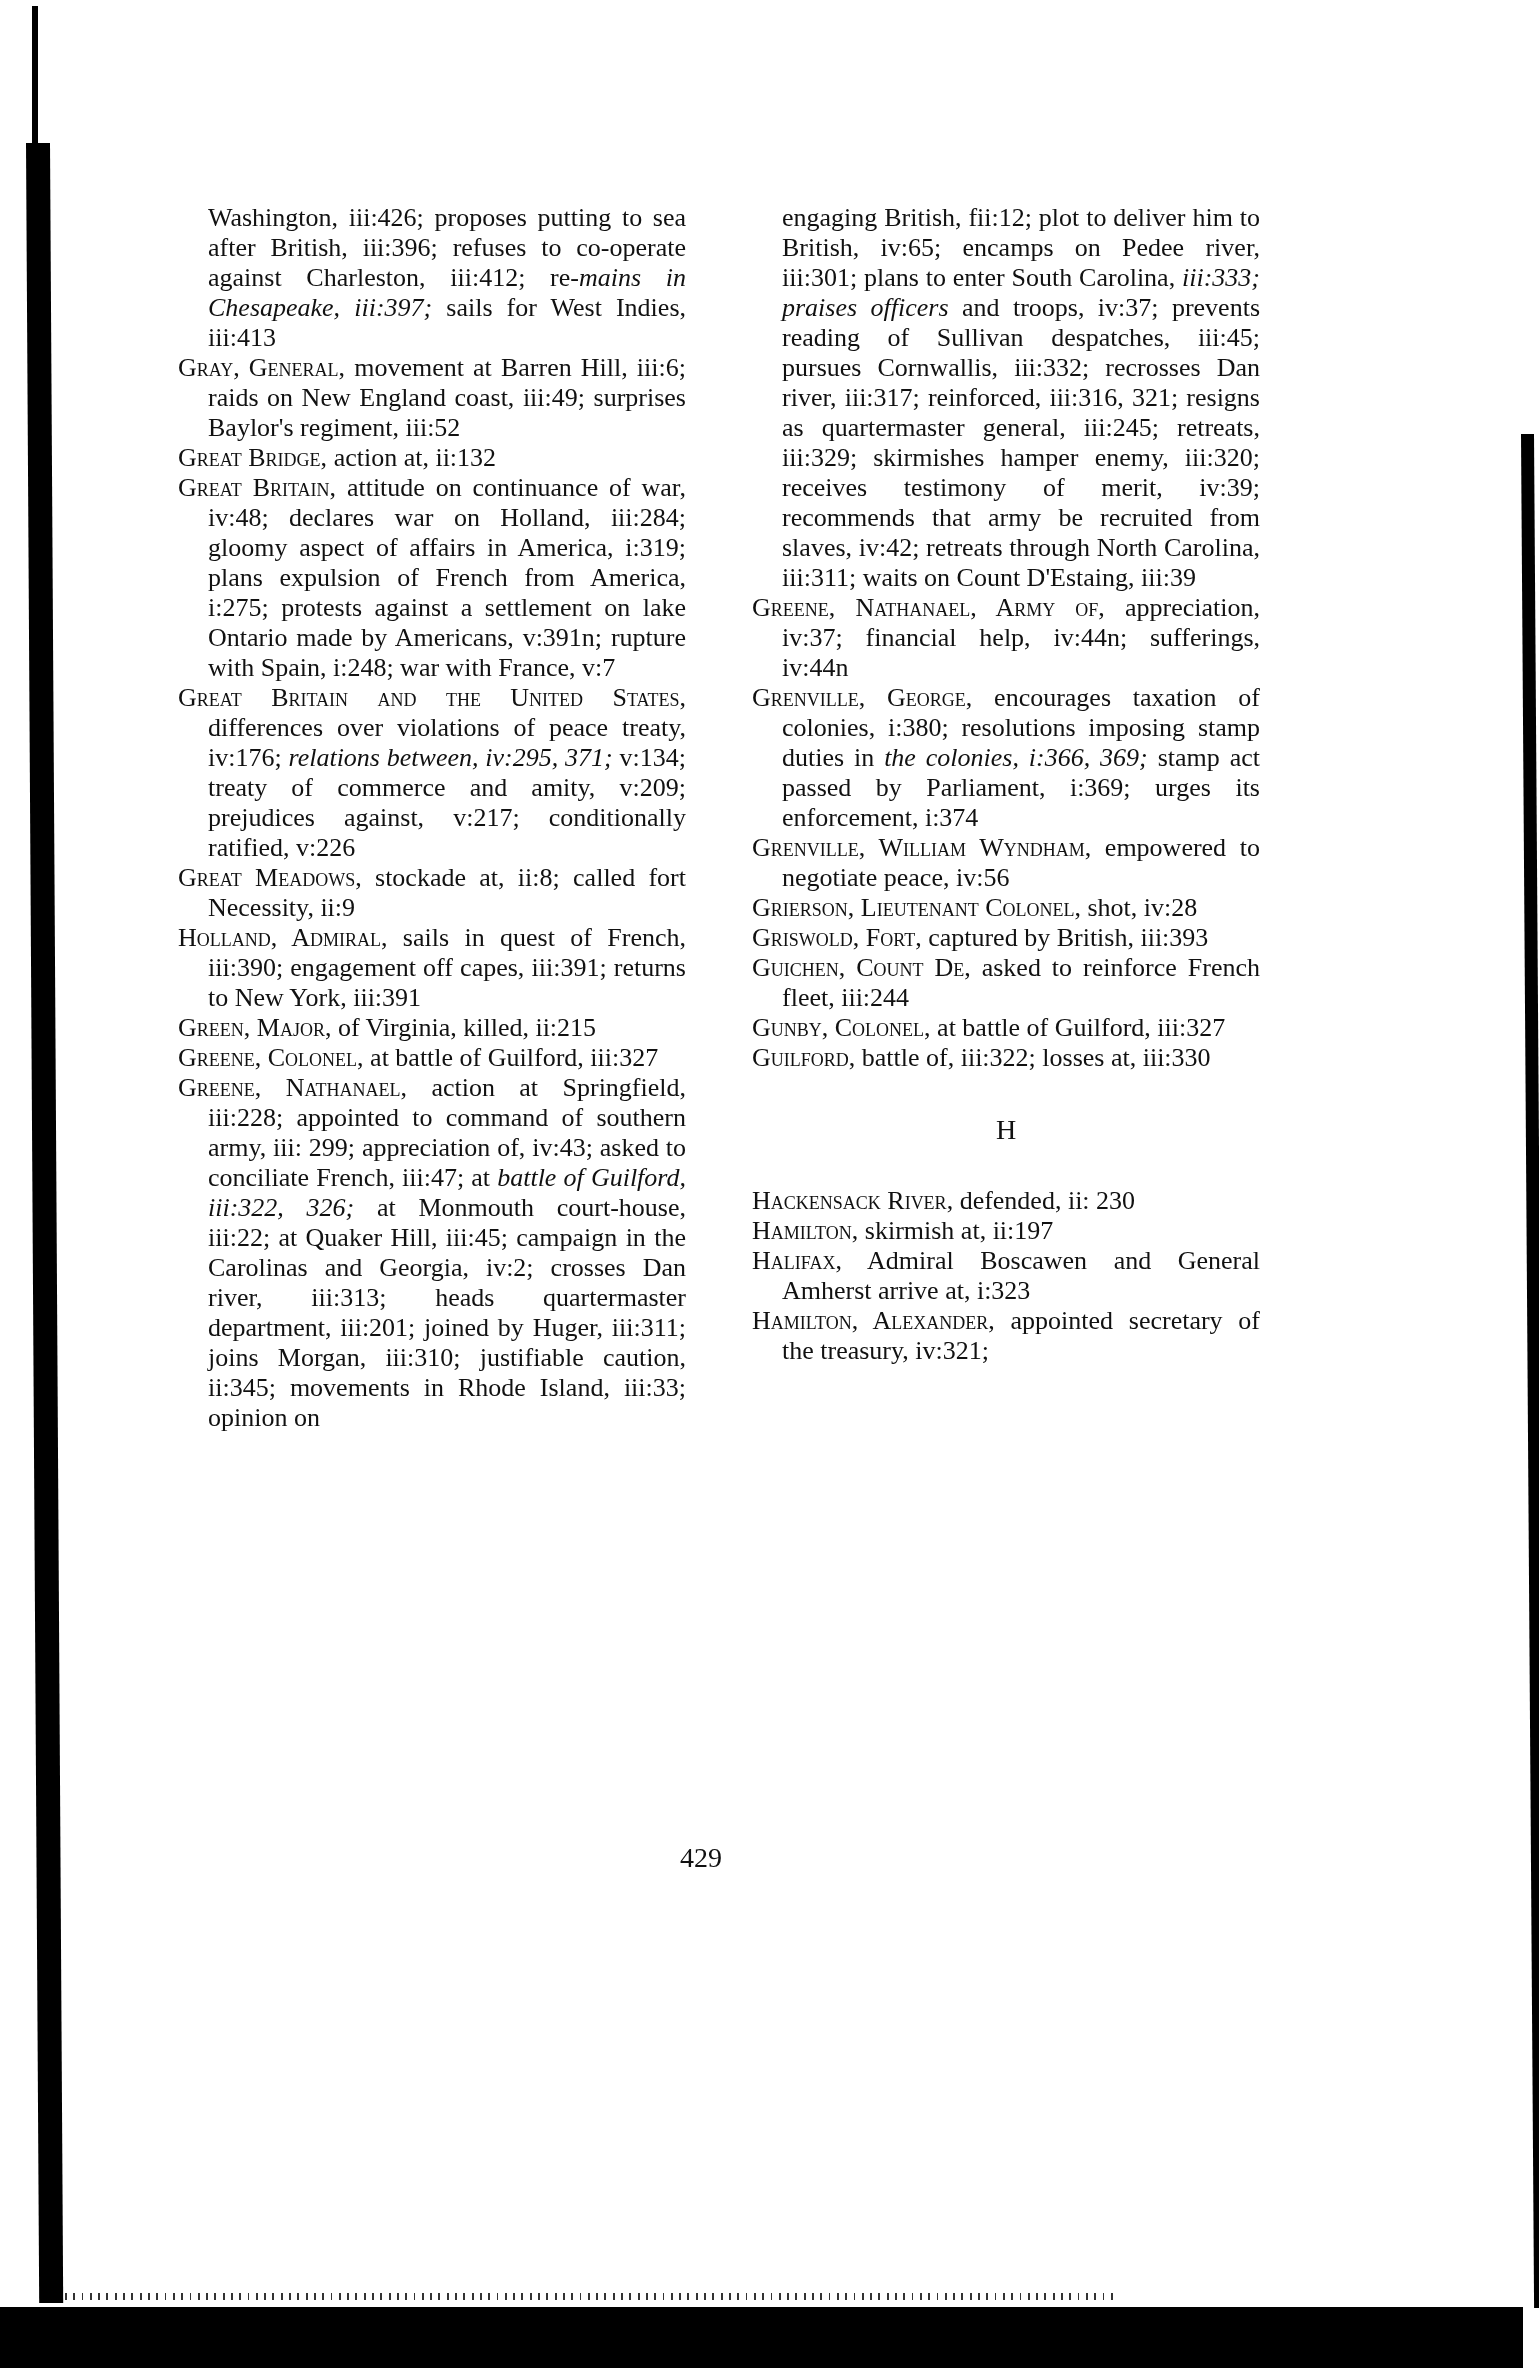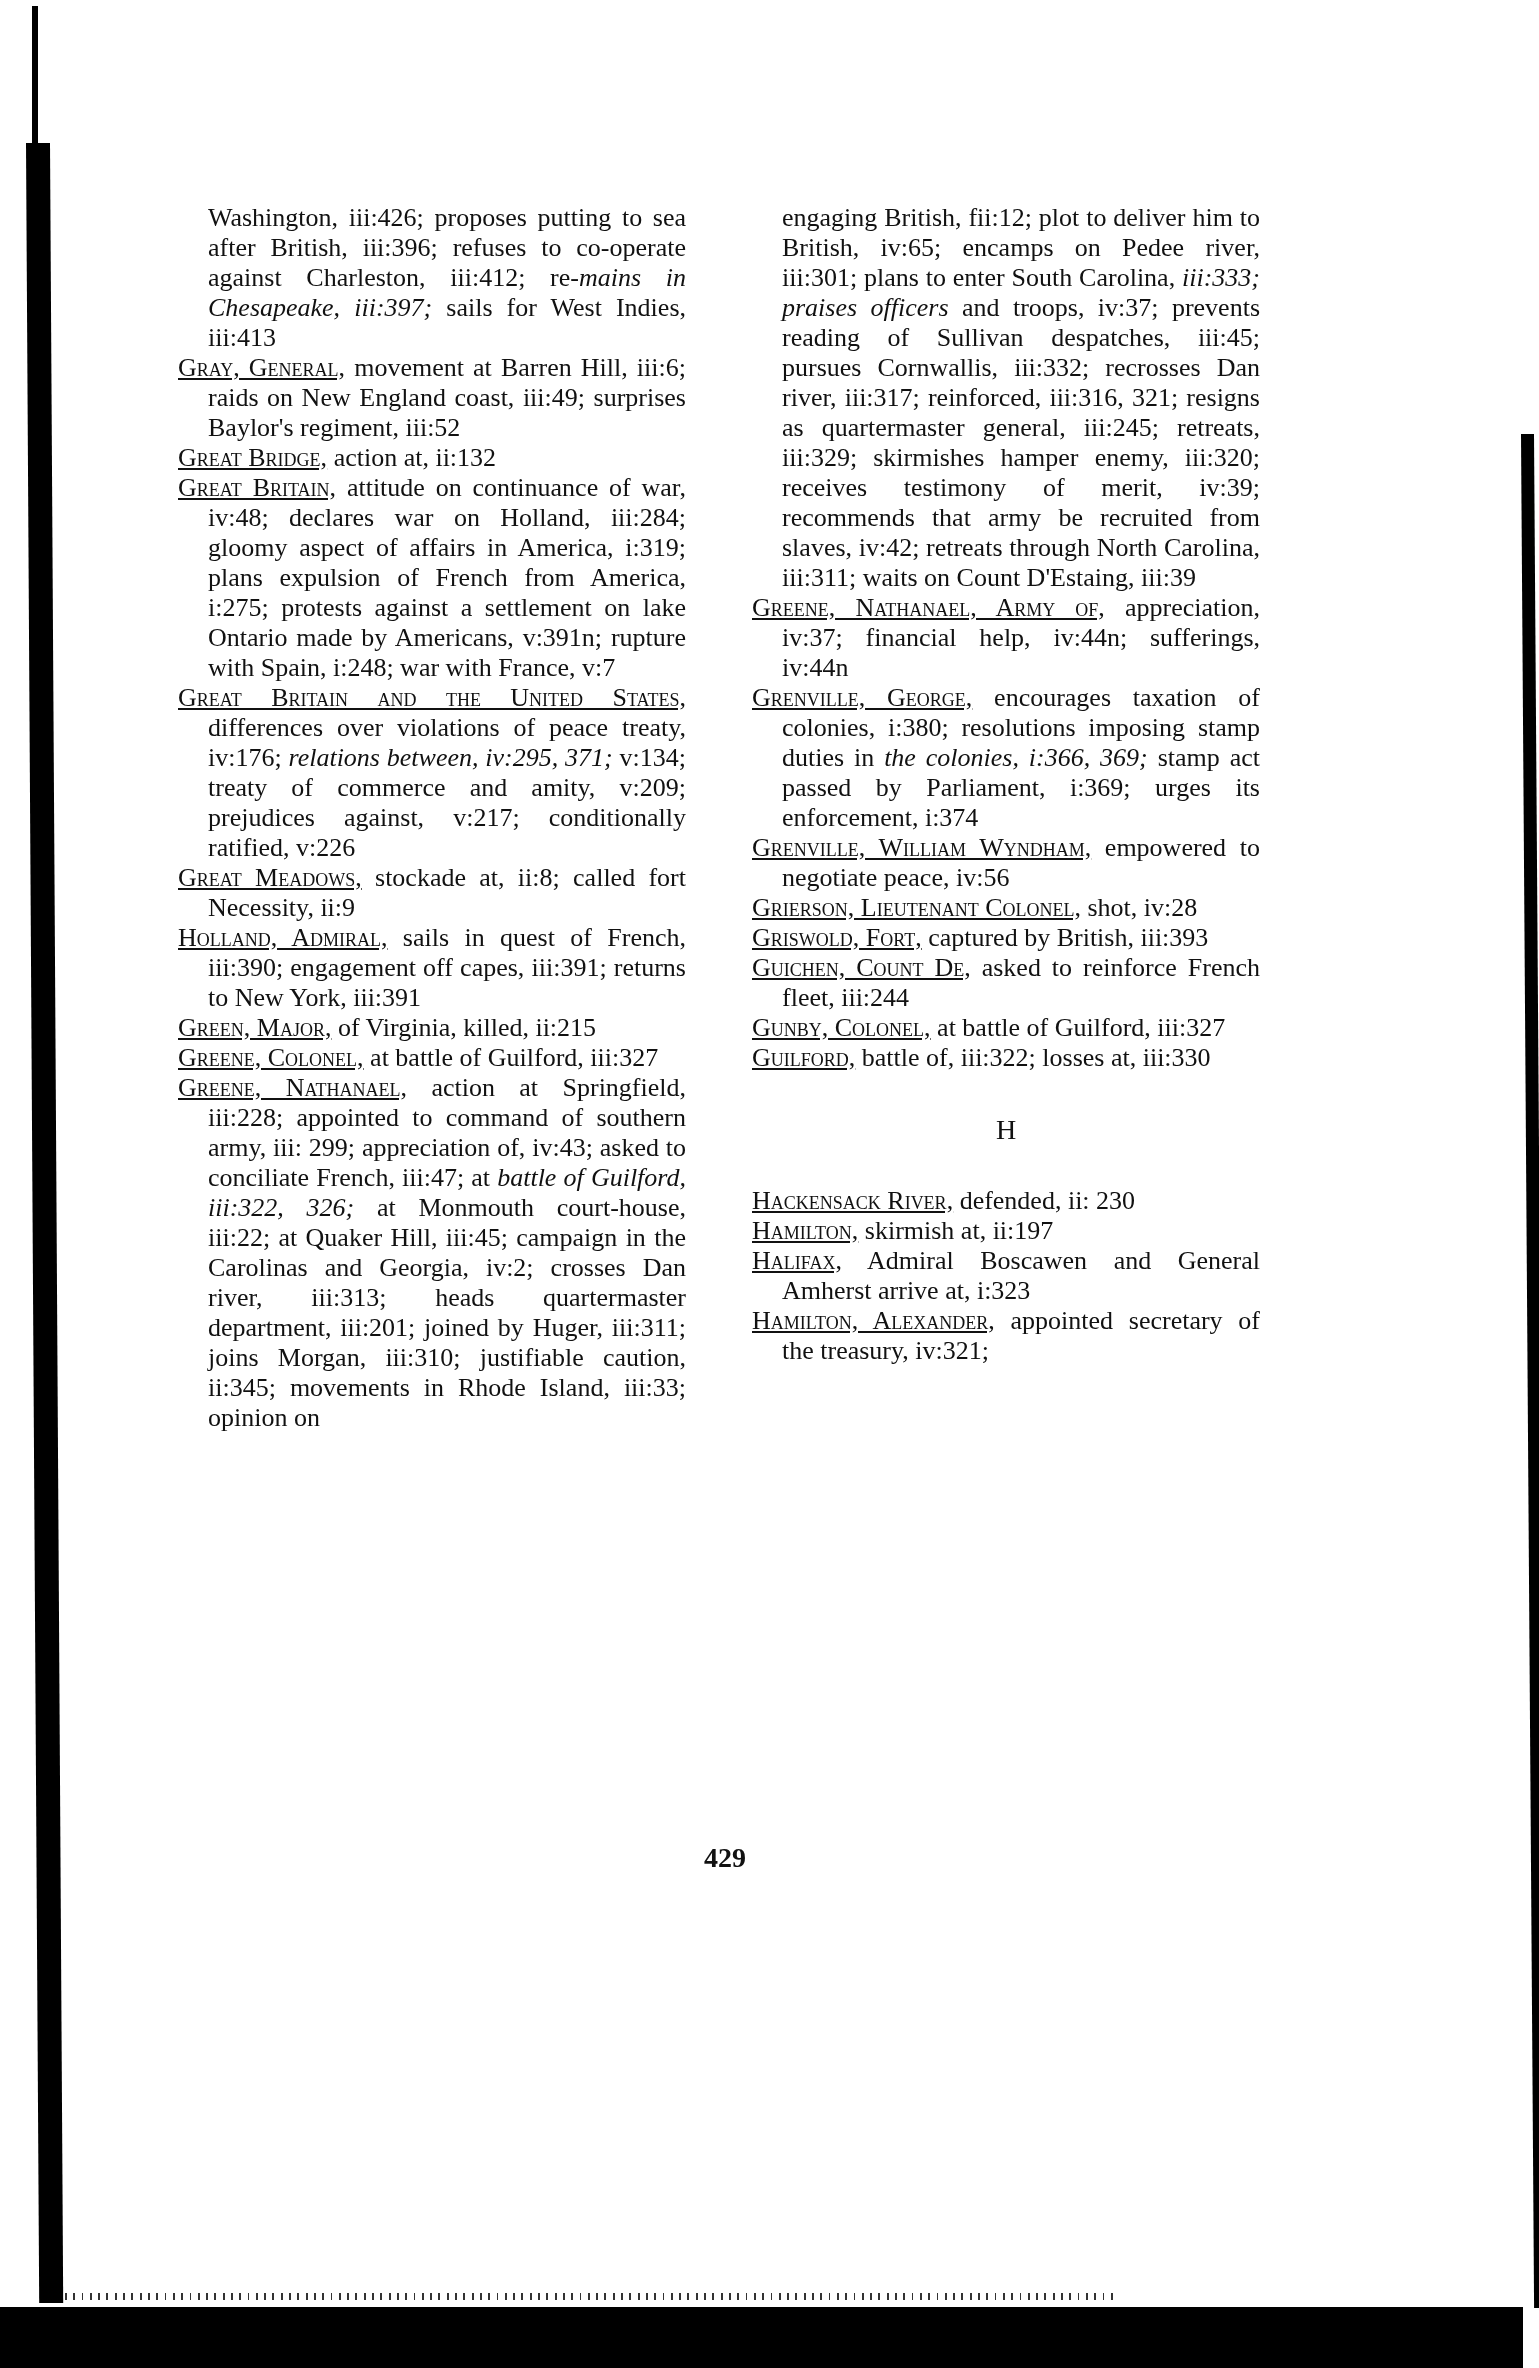--- a/index.html
+++ b/index.html
@@ -11,24 +11,24 @@
   .scan-right { position:absolute; right:5.5px; top:434px; width:13px; height:1874px; background:#000;
                 transform:skewX(0.4deg); transform-origin:top right; }
   .scan-bottom { position:absolute; left:0; bottom:0; width:1523px; height:61px; background:#000; }
   .scan-bottom-strip { position:absolute; left:65px; top:2293px; width:1052px; height:7.4px;
                        background:repeating-linear-gradient(90deg,#000 0 1.8px,transparent 1.8px 8.3px); opacity:.8; }
   .column { position:absolute; top:162px; width:508px; font-size:26px; line-height:30px;margin-top:41px; }
   .col-left { left:178px; }
   .col-right { left:752px; }
   .entry { text-indent:-30px; padding-left:30px; text-align:justify; margin:0; }
   .entry.cont { text-indent:0; }
-  .head { font-variant:small-caps;text-decoration:underline; }
+  .head { font-variant:small-caps; }
   .it { font-style:italic; }
   .letter-heading { text-align:center; margin:42px 0 41px 0; font-size:28px; }
-  .page-number { position:absolute; left:704px; top:1842px; font-size:28px; font-weight:bold; }
+  .page-number { position:absolute; left:680px; top:1842px; font-size:28px; font-weight:normal; }
 </style>
 </head>
 <body>
 
 <div class="scan-left-thin"></div>
 <div class="scan-left"></div>
 <div class="scan-right"></div>
 <div class="scan-bottom-strip"></div>
 <div class="scan-bottom"></div>
 

